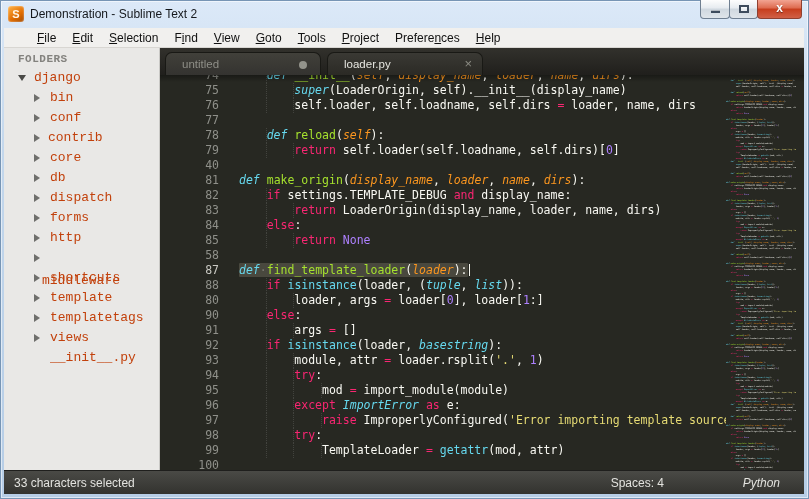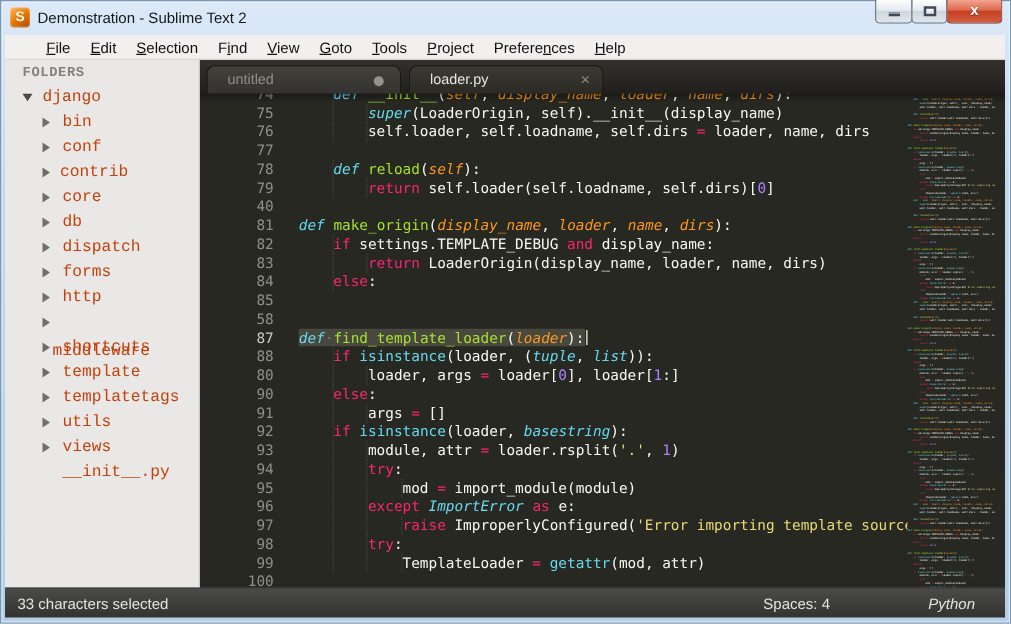--- a/index.html
+++ b/index.html
@@ -178,24 +178,20 @@
           <div class="sb-row">
             <span class="sb-arrow collapsed" style="left: 30px;"></span>
             <span class="sb-label" style="left: 46px;">template</span>
           </div>
           <div class="sb-row">
             <span class="sb-arrow collapsed" style="left: 30px;"></span>
             <span class="sb-label" style="left: 46px;">templatetags</span>
           </div>
           <div class="sb-row">
             <span class="sb-arrow collapsed" style="left: 30px;"></span>
-            <span class="sb-label" style="left: 46px;">utils</span>
-          </div>
-          <div class="sb-row">
-            <span class="sb-arrow collapsed" style="left: 30px;"></span>
             <span class="sb-label" style="left: 46px;">views</span>
           </div>
           <div class="sb-row">
             <span class="sb-label" style="left: 46px;">__init__.py</span>
           </div>
         </div>
     </div>
 
     <div class="editor">
       <div class="tabbar">
@@ -209,21 +205,21 @@
               <div class="line"><span class="gutter">75</span><span class="ltext"><span class="ig"></span><span class="ig"></span><span class="tk-s">super</span><span class="tk-p">(LoaderOrigin, self).__init__(display_name)</span></span></div>
               <div class="line"><span class="gutter">76</span><span class="ltext"><span class="ig"></span><span class="ig"></span><span class="tk-p">self.loader, self.loadname, self.dirs </span><span class="tk-k">=</span><span class="tk-p"> loader, name, dirs</span></span></div>
               <div class="line"><span class="gutter">77</span><span class="ltext"></span></div>
               <div class="line"><span class="gutter">78</span><span class="ltext"><span class="ig"></span><span class="tk-s">def</span><span class="tk-p"> </span><span class="tk-f">reload</span><span class="tk-p">(</span><span class="tk-a">self</span><span class="tk-p">):</span></span></div>
               <div class="line"><span class="gutter">79</span><span class="ltext"><span class="ig"></span><span class="ig"></span><span class="tk-k">return</span><span class="tk-p"> self.loader(self.loadname, self.dirs)[</span><span class="tk-n">0</span><span class="tk-p">]</span></span></div>
               <div class="line"><span class="gutter">40</span><span class="ltext"></span></div>
               <div class="line"><span class="gutter">81</span><span class="ltext"><span class="tk-s">def</span><span class="tk-p"> </span><span class="tk-f">make_origin</span><span class="tk-p">(</span><span class="tk-a">display_name</span><span class="tk-p">, </span><span class="tk-a">loader</span><span class="tk-p">, </span><span class="tk-a">name</span><span class="tk-p">, </span><span class="tk-a">dirs</span><span class="tk-p">):</span></span></div>
               <div class="line"><span class="gutter">82</span><span class="ltext"><span class="ig"></span><span class="tk-k">if</span><span class="tk-p"> settings.TEMPLATE_DEBUG </span><span class="tk-k">and</span><span class="tk-p"> display_name:</span></span></div>
               <div class="line"><span class="gutter">83</span><span class="ltext"><span class="ig"></span><span class="ig"></span><span class="tk-k">return</span><span class="tk-p"> LoaderOrigin(display_name, loader, name, dirs)</span></span></div>
               <div class="line"><span class="gutter">84</span><span class="ltext"><span class="ig"></span><span class="tk-k">else</span><span class="tk-p">:</span></span></div>
-              <div class="line"><span class="gutter">85</span></div>
+              <div class="line"><span class="gutter">85</span><span class="ltext"><span class="ig"></span><span class="ig"></span><span class="tk-k">return</span><span class="tk-p"> </span><span class="tk-n">None</span></span></div>
               <div class="line"><span class="gutter">58</span><span class="ltext"></span></div>
               <div class="line"><span class="gutter cur">87</span><span class="ltext"><span class="sel"><span class="tk-s">def</span><span class="tk-w">·</span><span class="tk-f">find_template_loader</span><span class="tk-p">(</span><span class="tk-a">loader</span><span class="tk-p">):</span></span><span class="cursor"></span></span></div>
               <div class="line"><span class="gutter">88</span><span class="ltext"><span class="ig"></span><span class="tk-k">if</span><span class="tk-p"> </span><span class="tk-b">isinstance</span><span class="tk-p">(loader, (</span><span class="tk-y">tuple</span><span class="tk-p">, </span><span class="tk-y">list</span><span class="tk-p">)):</span></span></div>
               <div class="line"><span class="gutter">80</span><span class="ltext"><span class="ig"></span><span class="ig"></span><span class="tk-p">loader, args </span><span class="tk-k">=</span><span class="tk-p"> loader[</span><span class="tk-n">0</span><span class="tk-p">], loader[</span><span class="tk-n">1</span><span class="tk-p">:]</span></span></div>
               <div class="line"><span class="gutter">90</span><span class="ltext"><span class="ig"></span><span class="tk-k">else</span><span class="tk-p">:</span></span></div>
               <div class="line"><span class="gutter">91</span><span class="ltext"><span class="ig"></span><span class="ig"></span><span class="tk-p">args </span><span class="tk-k">=</span><span class="tk-p"> []</span></span></div>
               <div class="line"><span class="gutter">92</span><span class="ltext"><span class="ig"></span><span class="tk-k">if</span><span class="tk-p"> </span><span class="tk-b">isinstance</span><span class="tk-p">(loader, </span><span class="tk-y">basestring</span><span class="tk-p">):</span></span></div>
               <div class="line"><span class="gutter">93</span><span class="ltext"><span class="ig"></span><span class="ig"></span><span class="tk-p">module, attr </span><span class="tk-k">=</span><span class="tk-p"> loader.rsplit(</span><span class="tk-q">'.'</span><span class="tk-p">, </span><span class="tk-n">1</span><span class="tk-p">)</span></span></div>
               <div class="line"><span class="gutter">94</span><span class="ltext"><span class="ig"></span><span class="ig"></span><span class="tk-k">try</span><span class="tk-p">:</span></span></div>
               <div class="line"><span class="gutter">95</span><span class="ltext"><span class="ig"></span><span class="ig"></span><span class="ig"></span><span class="tk-p">mod </span><span class="tk-k">=</span><span class="tk-p"> import_module(module)</span></span></div>

